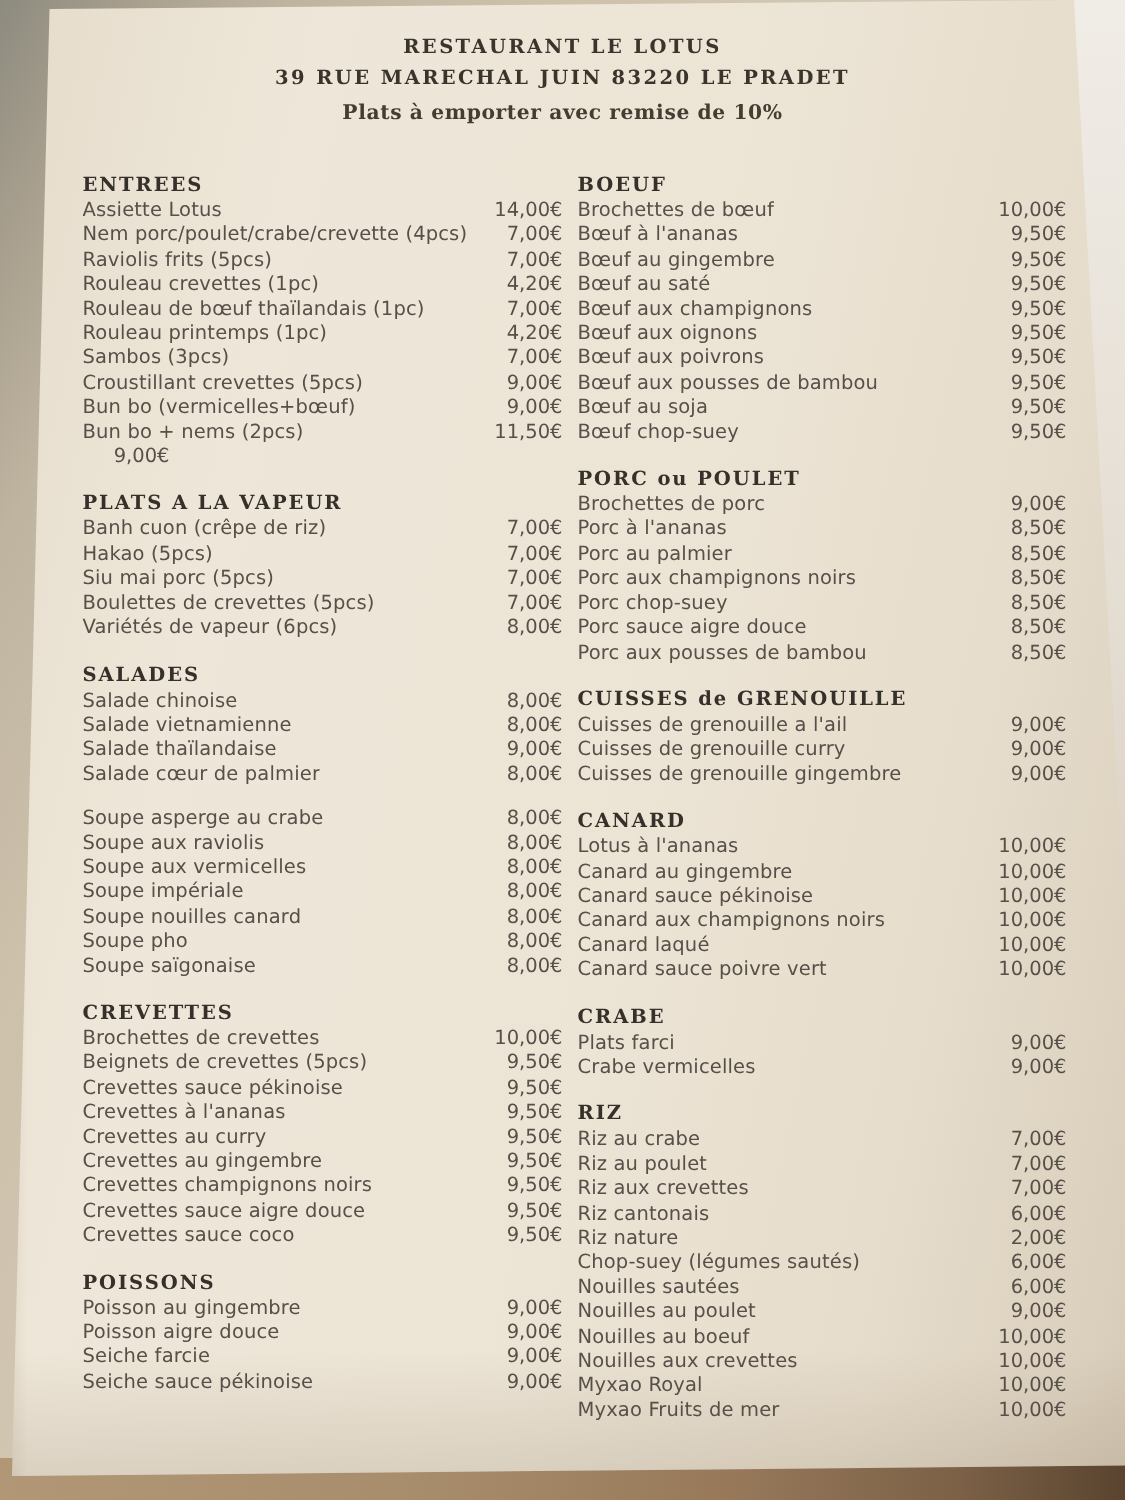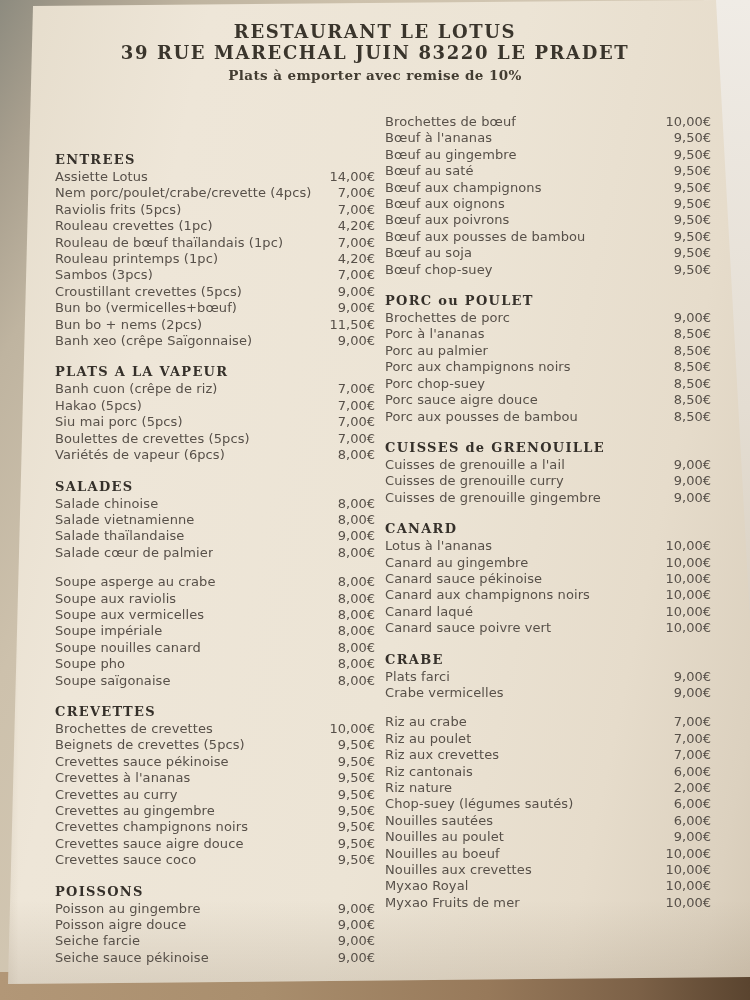--- a/index.html
+++ b/index.html
@@ -36,35 +36,35 @@
   }
   .content { position: absolute; top: 0; left: 0; width: 750px; }
 
   .header-block {
     padding-top: 21px;
     text-align: center;
     color: #3a352c;
     font-family: "DejaVu Serif", serif;
   }
   .h-main {
-    font-size: 18px; font-weight: bold; letter-spacing: 1.6px;
+    font-size: 13px; font-weight: bold; letter-spacing: 1.6px;
     line-height: 21px;
   }
   .h-sub {
     font-size: 13.5px; font-weight: bold; letter-spacing: 0.4px;
     line-height: 18px; margin-top: 3px; color: #433d32;
   }
 
   .columns {
     position: absolute; top: 114px; left: 55px;
     width: 656px;
     display: flex;
   }
   .col { box-sizing: border-box; }
-  .col-left  { width: 330px; padding-right: 10px; margin-top: 36px; }
+  .col-left  { width: 330px; padding-right: 10px; }
   .col-right { width: 326px; }
 
   .menu-section { margin-bottom: 13px; }
   .section-title {
     font-family: "DejaVu Serif", serif;
     font-weight: bold;
     font-size: 13px;
     letter-spacing: 1.3px;
     line-height: 19px;
     color: #35302a;
@@ -135,21 +135,20 @@
               </div>
               <div class="menu-item-row">
                 <span class="item-name">Bun bo (vermicelles+bœuf)</span>
                 <span class="item-price">9,00€</span>
               </div>
               <div class="menu-item-row">
                 <span class="item-name">Bun bo + nems (2pcs)</span>
                 <span class="item-price">11,50€</span>
               </div>
               <div class="menu-item-row">
-                <span class="item-name">Banh xeo (crêpe Saïgonnaise)</span>
                 <span class="item-price">9,00€</span>
               </div>
             </div>
             <div class="menu-section">
               <div class="section-title">PLATS A LA VAPEUR</div>
               <div class="menu-item-row">
                 <span class="item-name">Banh cuon (crêpe de riz)</span>
                 <span class="item-price">7,00€</span>
               </div>
               <div class="menu-item-row">
@@ -272,20 +271,21 @@
                 <span class="item-price">9,00€</span>
               </div>
               <div class="menu-item-row">
                 <span class="item-name">Seiche sauce pékinoise</span>
                 <span class="item-price">9,00€</span>
               </div>
             </div>
           </div>
         <div class="col col-right" id="col-right">
             <div class="menu-section">
+              <div class="section-title">BOEUF</div>
               <div class="menu-item-row">
                 <span class="item-name">Brochettes de bœuf</span>
                 <span class="item-price">10,00€</span>
               </div>
               <div class="menu-item-row">
                 <span class="item-name">Bœuf à l'ananas</span>
                 <span class="item-price">9,50€</span>
               </div>
               <div class="menu-item-row">
                 <span class="item-name">Bœuf au gingembre</span>
@@ -398,20 +398,21 @@
               <div class="menu-item-row">
                 <span class="item-name">Plats farci</span>
                 <span class="item-price">9,00€</span>
               </div>
               <div class="menu-item-row">
                 <span class="item-name">Crabe vermicelles</span>
                 <span class="item-price">9,00€</span>
               </div>
             </div>
             <div class="menu-section">
+              <div class="section-title">RIZ</div>
               <div class="menu-item-row">
                 <span class="item-name">Riz au crabe</span>
                 <span class="item-price">7,00€</span>
               </div>
               <div class="menu-item-row">
                 <span class="item-name">Riz au poulet</span>
                 <span class="item-price">7,00€</span>
               </div>
               <div class="menu-item-row">
                 <span class="item-name">Riz aux crevettes</span>

